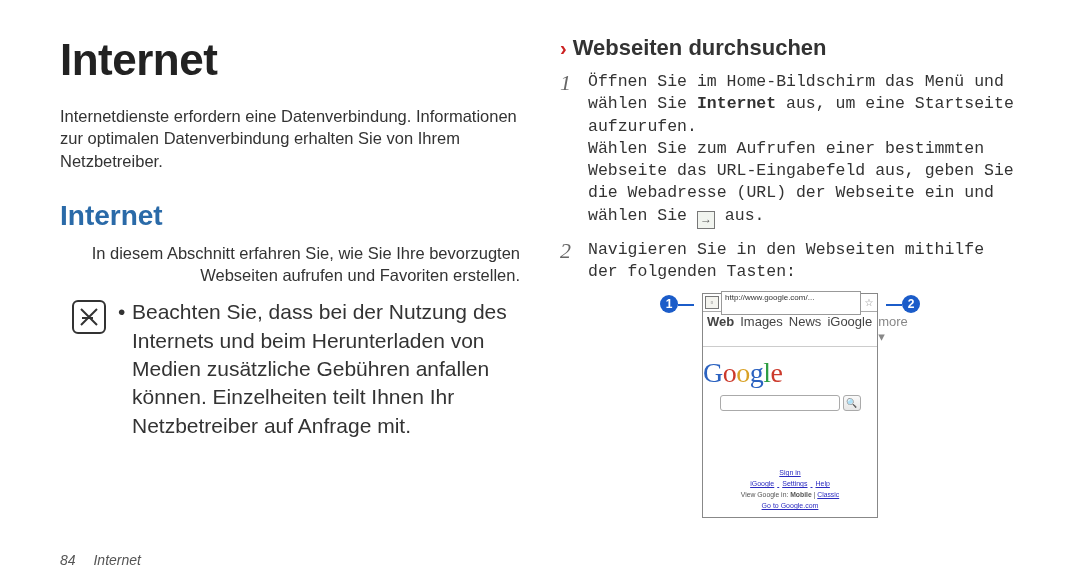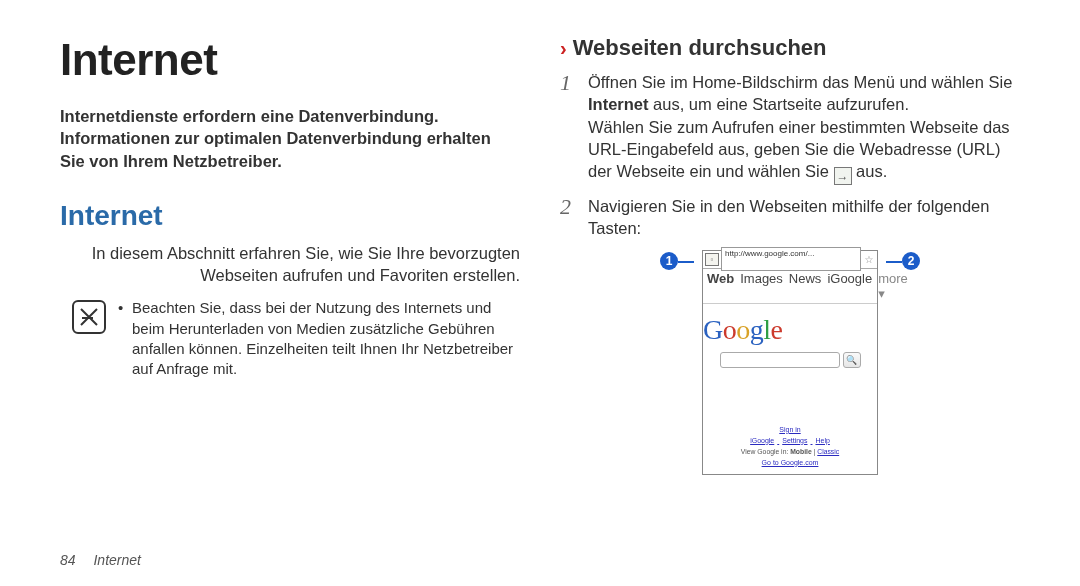--- a/index.html
+++ b/index.html
@@ -24,21 +24,20 @@
       font-size: 44px;
       font-weight: 600;
       color: #222;
       margin-bottom: 20px;
       letter-spacing: -0.5px;
     }
     .intro {
       font-size: 16.5px;
       line-height: 1.35;
       margin-bottom: 28px;
-      font-weight: bold;
     }
     h2 {
       font-size: 28px;
       font-weight: 600;
       color: #2a6aa8;
       margin-bottom: 10px;
     }
     .body-text {
       font-size: 16.5px;
       line-height: 1.35;
@@ -58,21 +57,21 @@
       height: 34px;
       flex: 0 0 34px;
       display: flex;
       align-items: center;
       justify-content: center;
       margin-top: 2px;
     }
     .note-icon-wrap svg { display: block; }
     .note-list {
       list-style: none;
-      font-size: 15px;
+      font-size: 21px;
       line-height: 1.35;
     }
     .note-list li {
       position: relative;
       padding-left: 14px;
       margin-bottom: 6px;
     }
     .note-list li::before {
       content: "•";
       position: absolute;
@@ -103,20 +102,21 @@
       font-family: Georgia, "Times New Roman", serif;
       font-style: italic;
       font-size: 22px;
       color: #666;
       flex: 0 0 18px;
       line-height: 1.1;
     }
     .step-text {
       font-size: 16.5px;
       line-height: 1.35;
+      font-family: Liberation Mono, monospace;
     }
     .strong { font-weight: bold; }
     .inline-go {
       display: inline-flex;
       width: 18px;
       height: 18px;
       border: 1px solid #777;
       background: #f1f4ef;
       vertical-align: -3px;
       align-items: center;

